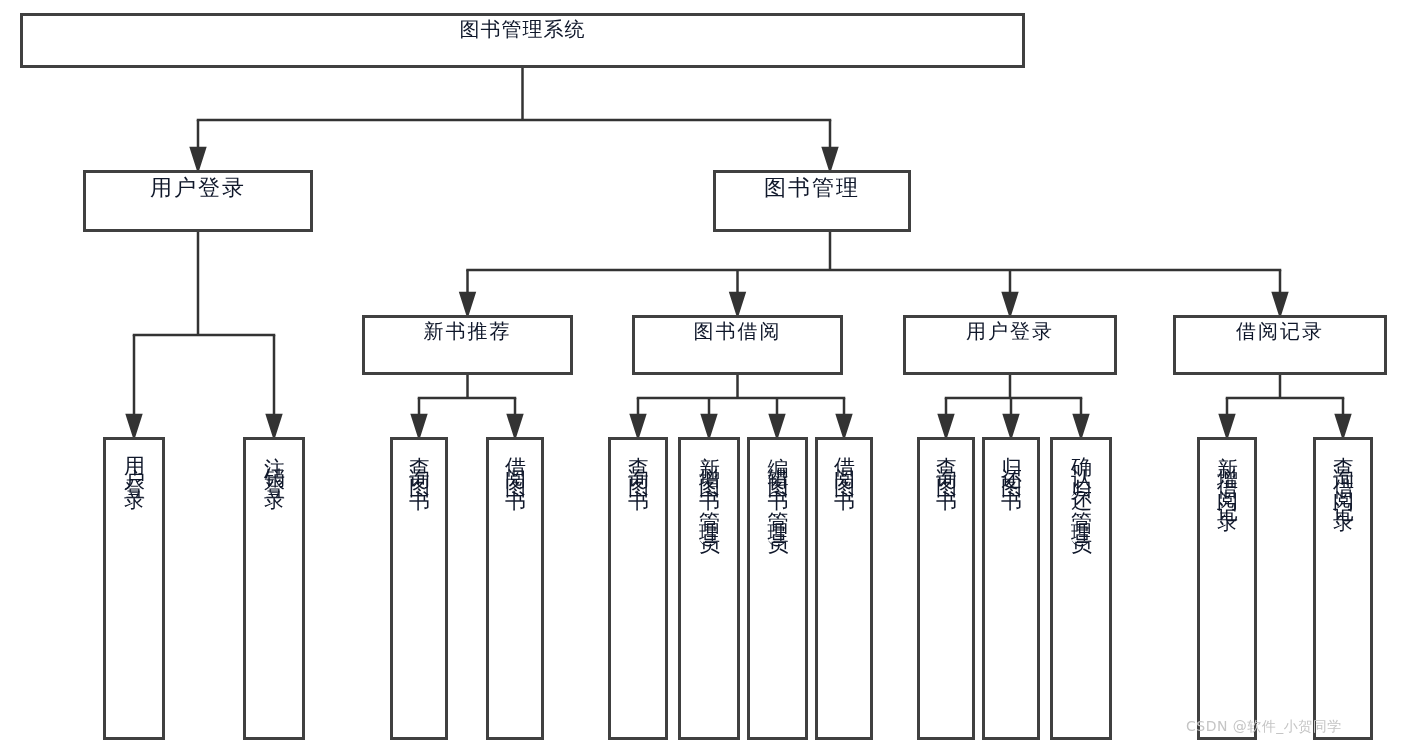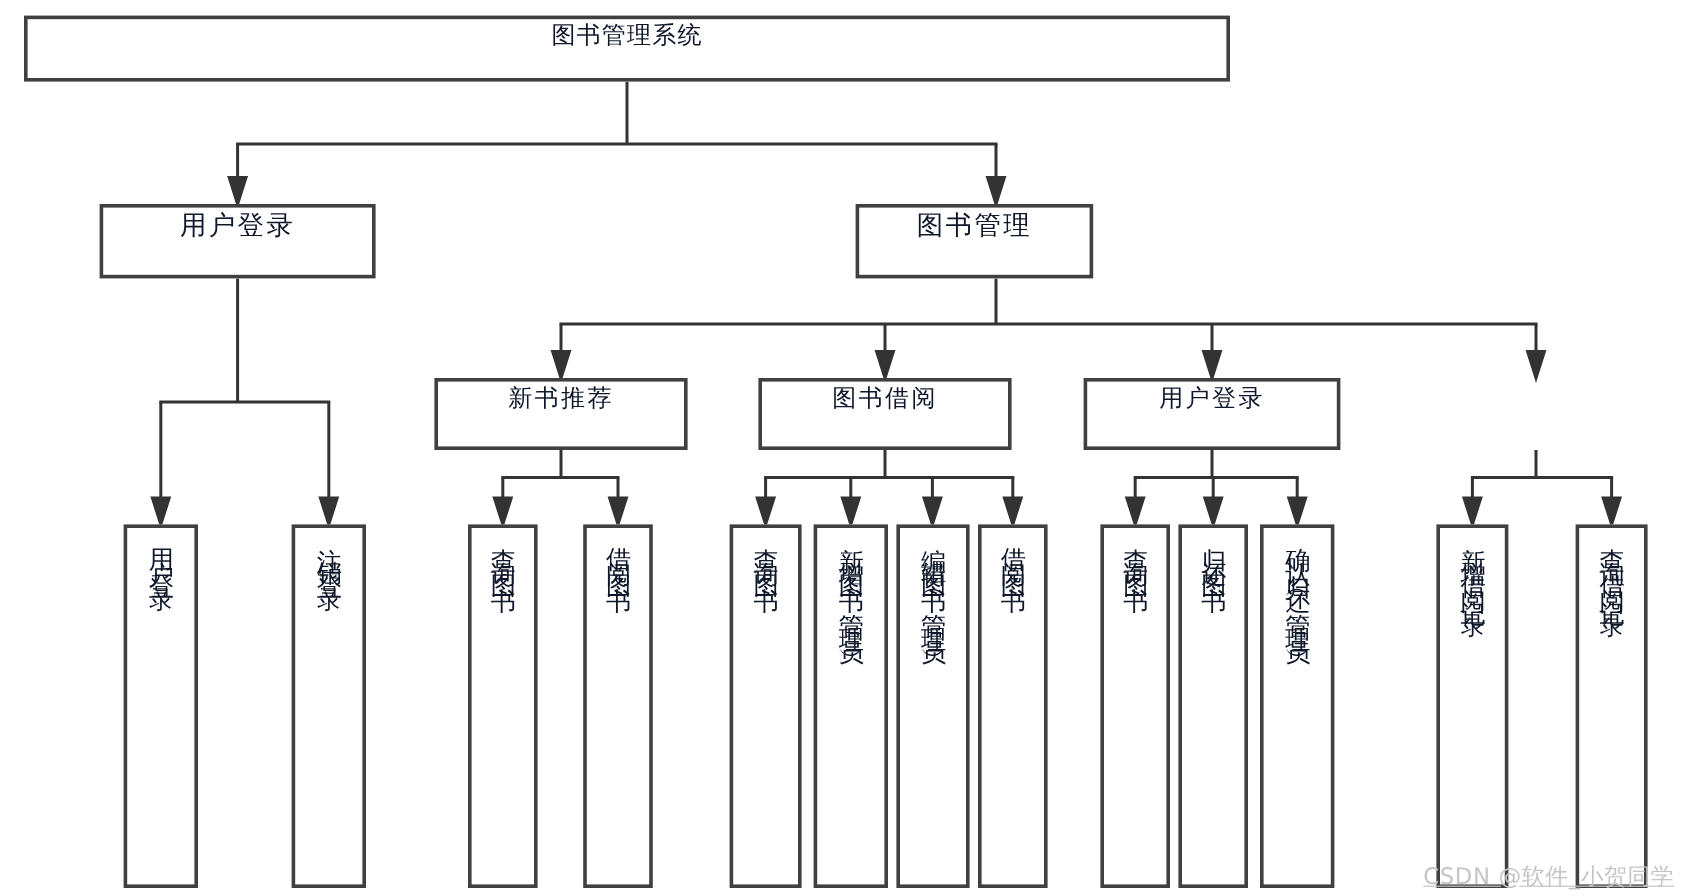--- a/index.html
+++ b/index.html
@@ -48,26 +48,25 @@
   }
   #wires {
     position: absolute;
     left: 0; top: 0;
     z-index: 1;
   }
   #watermark {
     position: absolute;
     left: 1186px;
     top: 718px;
-    font-size: 19px;
+    font-size: 14px;
     color: #c5c5c5;
     letter-spacing: 0.5px;
     white-space: nowrap;
     z-index: 3;
-    text-decoration: underline;
   }
 </style>
 </head>
 <body>
 
 <div id="stage">
 
   <svg id="wires" width="1405" height="747" viewBox="0 0 1405 747">
     <g stroke="#333333" stroke-width="2.5" fill="#333333">
 
@@ -159,20 +158,23 @@
 
   <div class="box h l3" style="left:362px; top:315px; width:211px; height:60px;">
     <span>新书推荐</span>
   </div>
   <div class="box h l3" style="left:632px; top:315px; width:211px; height:60px;">
     <span>图书借阅</span>
   </div>
   <div class="box h l3" style="left:903px; top:315px; width:214px; height:60px;">
     <span>用户登录</span>
   </div>
+  <div class="box h l3" style="left:1173px; top:315px; width:214px; height:60px;">
+    <span>借阅记录</span>
+  </div>
 
   <div class="box v" style="left:103px; top:437px; width:62px; height:303px;">
     <span>用户登录</span>
   </div>
   <div class="box v" style="left:243px; top:437px; width:62px; height:303px;">
     <span>注销登录</span>
   </div>
 
   <div class="box v" style="left:390px; top:437px; width:58px; height:303px;">
     <span>查询图书</span>

